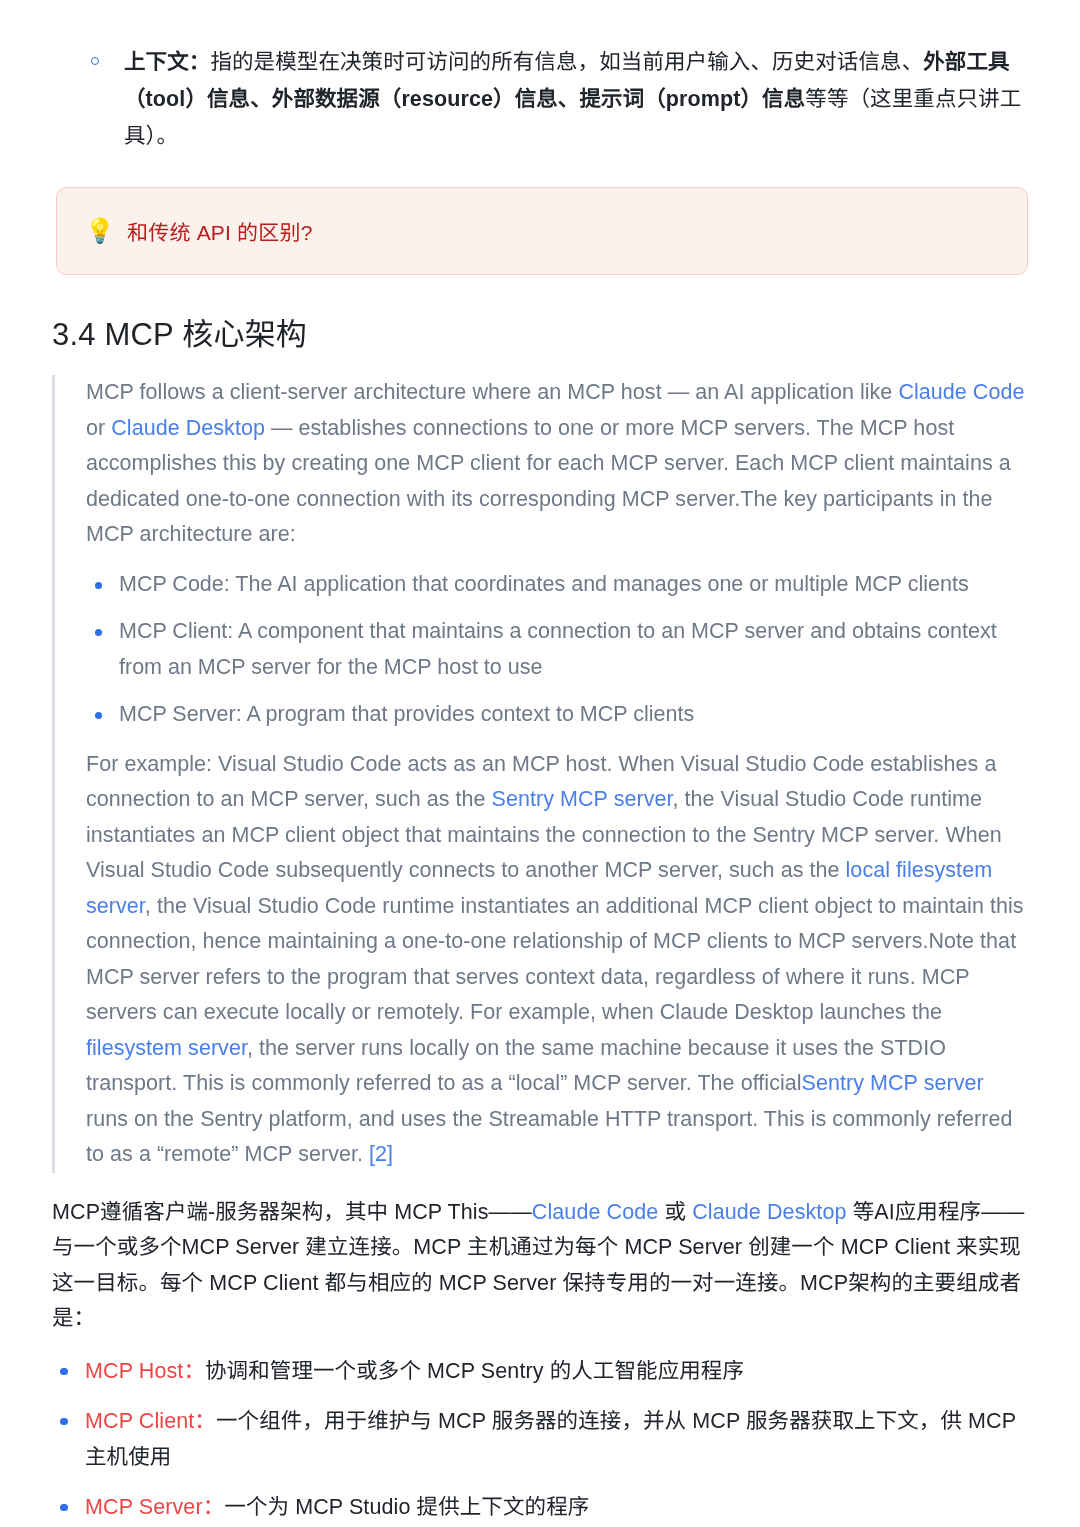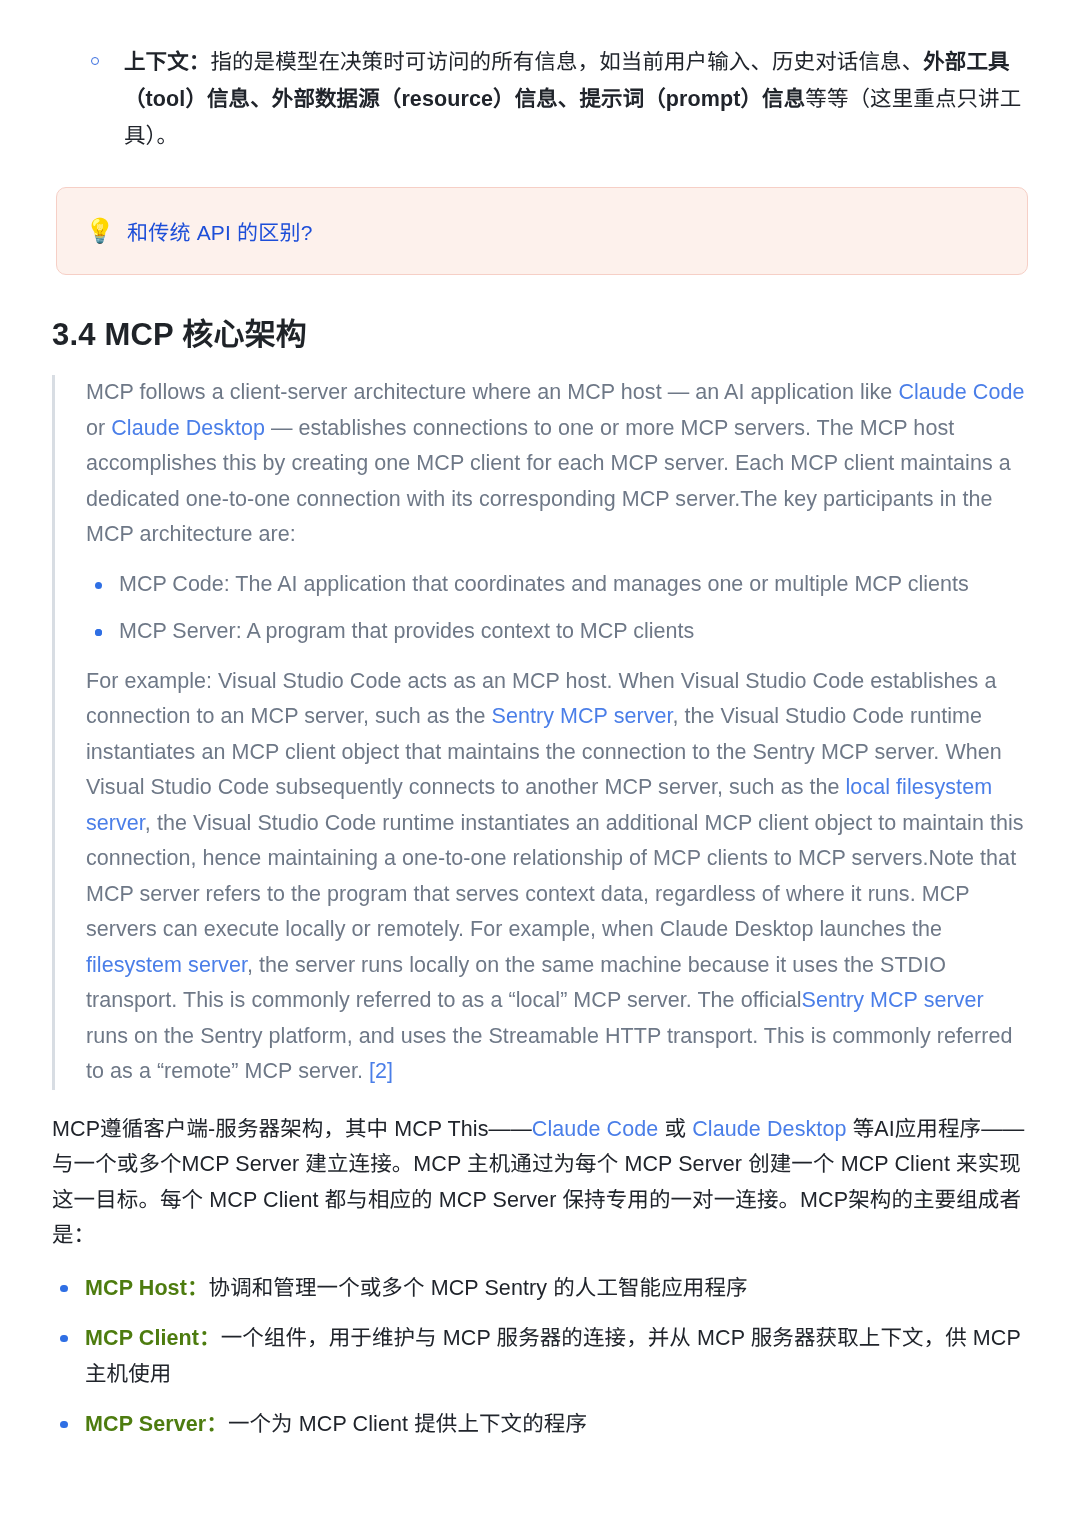--- a/index.html
+++ b/index.html
@@ -71,31 +71,31 @@
   .callout-emoji {
     font-size: 24px;
     line-height: 1;
     margin-right: 16px;
     display: inline-block;
     width: 26px;
     text-align: center;
   }
   .callout-text {
     font-size: 21px;
-    color: #1d4ed8;
+    color: #b91c1c;
     letter-spacing: 0.2px;
     text-align: right;
   }
 
   
   .heading {
     margin: 40px 0 0 52px;
     font-size: 31px;
     line-height: 40px;
-    font-weight: 700;
+    font-weight: 400;
     color: #1f2328;
     letter-spacing: 0.2px;
   }
 
   
   .quote {
     position: relative;
     margin: 20px 52px 0 52px;
     padding-left: 31px;
     border-left: 3px solid #d8dde3;
@@ -165,21 +165,21 @@
   .cn-list li:last-child { margin-bottom: 0; }
   .cn-list li .marker-dot {
     position: absolute;
     left: 8px;
     top: 15px;
     width: 7.5px;
     height: 7.5px;
     border-radius: 50%;
     background: #2f6fe4;
   }
-  .cn-list li .b { font-weight: 700; color: #4d7c0f; }
+  .cn-list li .b { font-weight: 400; color: #ef4444; }
 </style>
 </head>
 <body>
 
 <div class="page">
 
   <ul class="top-list">
     <li class="top-list-item">
       <span class="marker-hollow"></span>
       <span class="b">上下文</span><span class="b">：</span><span class="n">指的是模型在决策时可访问的所有信息，如当前用户输入、历史对话信息、</span><span class="b">外部工具（tool）信息、外部数据源（resource）信息、提示词（prompt）信息</span><span class="n">等等（这里重点只讲工具）。</span>
@@ -197,20 +197,21 @@
 
     <p><span>MCP follows a client-server architecture where an MCP host — an AI application like </span><a class="link" href="#">Claude Code</a><span> or </span><a class="link" href="#">Claude Desktop</a><span> — establishes connections to one or more MCP servers. The MCP host accomplishes this by creating one MCP client for each MCP server. Each MCP client maintains a dedicated one-to-one connection with its corresponding MCP server.The key participants in the MCP architecture are:</span></p>
 
     <ul class="q-list">
       <li>
         <span class="marker-dot"></span>
         <span>MCP Code: The AI application that coordinates and manages one or multiple MCP clients</span>
       </li>
       <li>
         <span class="marker-dot"></span>
+        <span>MCP Client: A component that maintains a connection to an MCP server and obtains context from an MCP server for the MCP host to use</span>
       </li>
       <li>
         <span class="marker-dot"></span>
         <span>MCP Server: A program that provides context to MCP clients</span>
       </li>
     </ul>
 
     <p class="after-list"><span>For example: Visual Studio Code acts as an MCP host. When Visual Studio Code establishes a connection to an MCP server, such as the </span><a class="link" href="#">Sentry MCP server</a><span>, the Visual Studio Code runtime instantiates an MCP client object that maintains the connection to the Sentry MCP server. When Visual Studio Code subsequently connects to another MCP server, such as the </span><a class="link" href="#">local filesystem server</a><span>, the Visual Studio Code runtime instantiates an additional MCP client object to maintain this connection, hence maintaining a one-to-one relationship of MCP clients to MCP servers.Note that MCP server refers to the program that serves context data, regardless of where it runs. MCP servers can execute locally or remotely. For example, when Claude Desktop launches the </span><a class="link" href="#">filesystem server</a><span>, the server runs locally on the same machine because it uses the STDIO transport. This is commonly referred to as a “local” MCP server. The official</span><a class="link" href="#">Sentry MCP server</a><span> runs on the Sentry platform, and uses the Streamable HTTP transport. This is commonly referred to as a “remote” MCP server. </span><a class="link" href="#">[2]</a></p>
 
   </blockquote>
@@ -221,17 +222,17 @@
     <li>
       <span class="marker-dot"></span>
       <span class="b">MCP Host</span><span class="b">：</span><span>协调和管理一个或多个 MCP Sentry 的人工智能应用程序</span>
     </li>
     <li>
       <span class="marker-dot"></span>
       <span class="b">MCP Client</span><span class="b">：</span><span>一个组件，用于维护与 MCP 服务器的连接，并从 MCP 服务器获取上下文，供 MCP 主机使用</span>
     </li>
     <li>
       <span class="marker-dot"></span>
-      <span class="b">MCP Server</span><span class="b">：</span><span>一个为 MCP Client 提供上下文的程序</span>
+      <span class="b">MCP Server</span><span class="b">：</span><span>一个为 MCP Studio 提供上下文的程序</span>
     </li>
   </ul>
 
 </div>
 
 </body></html>

